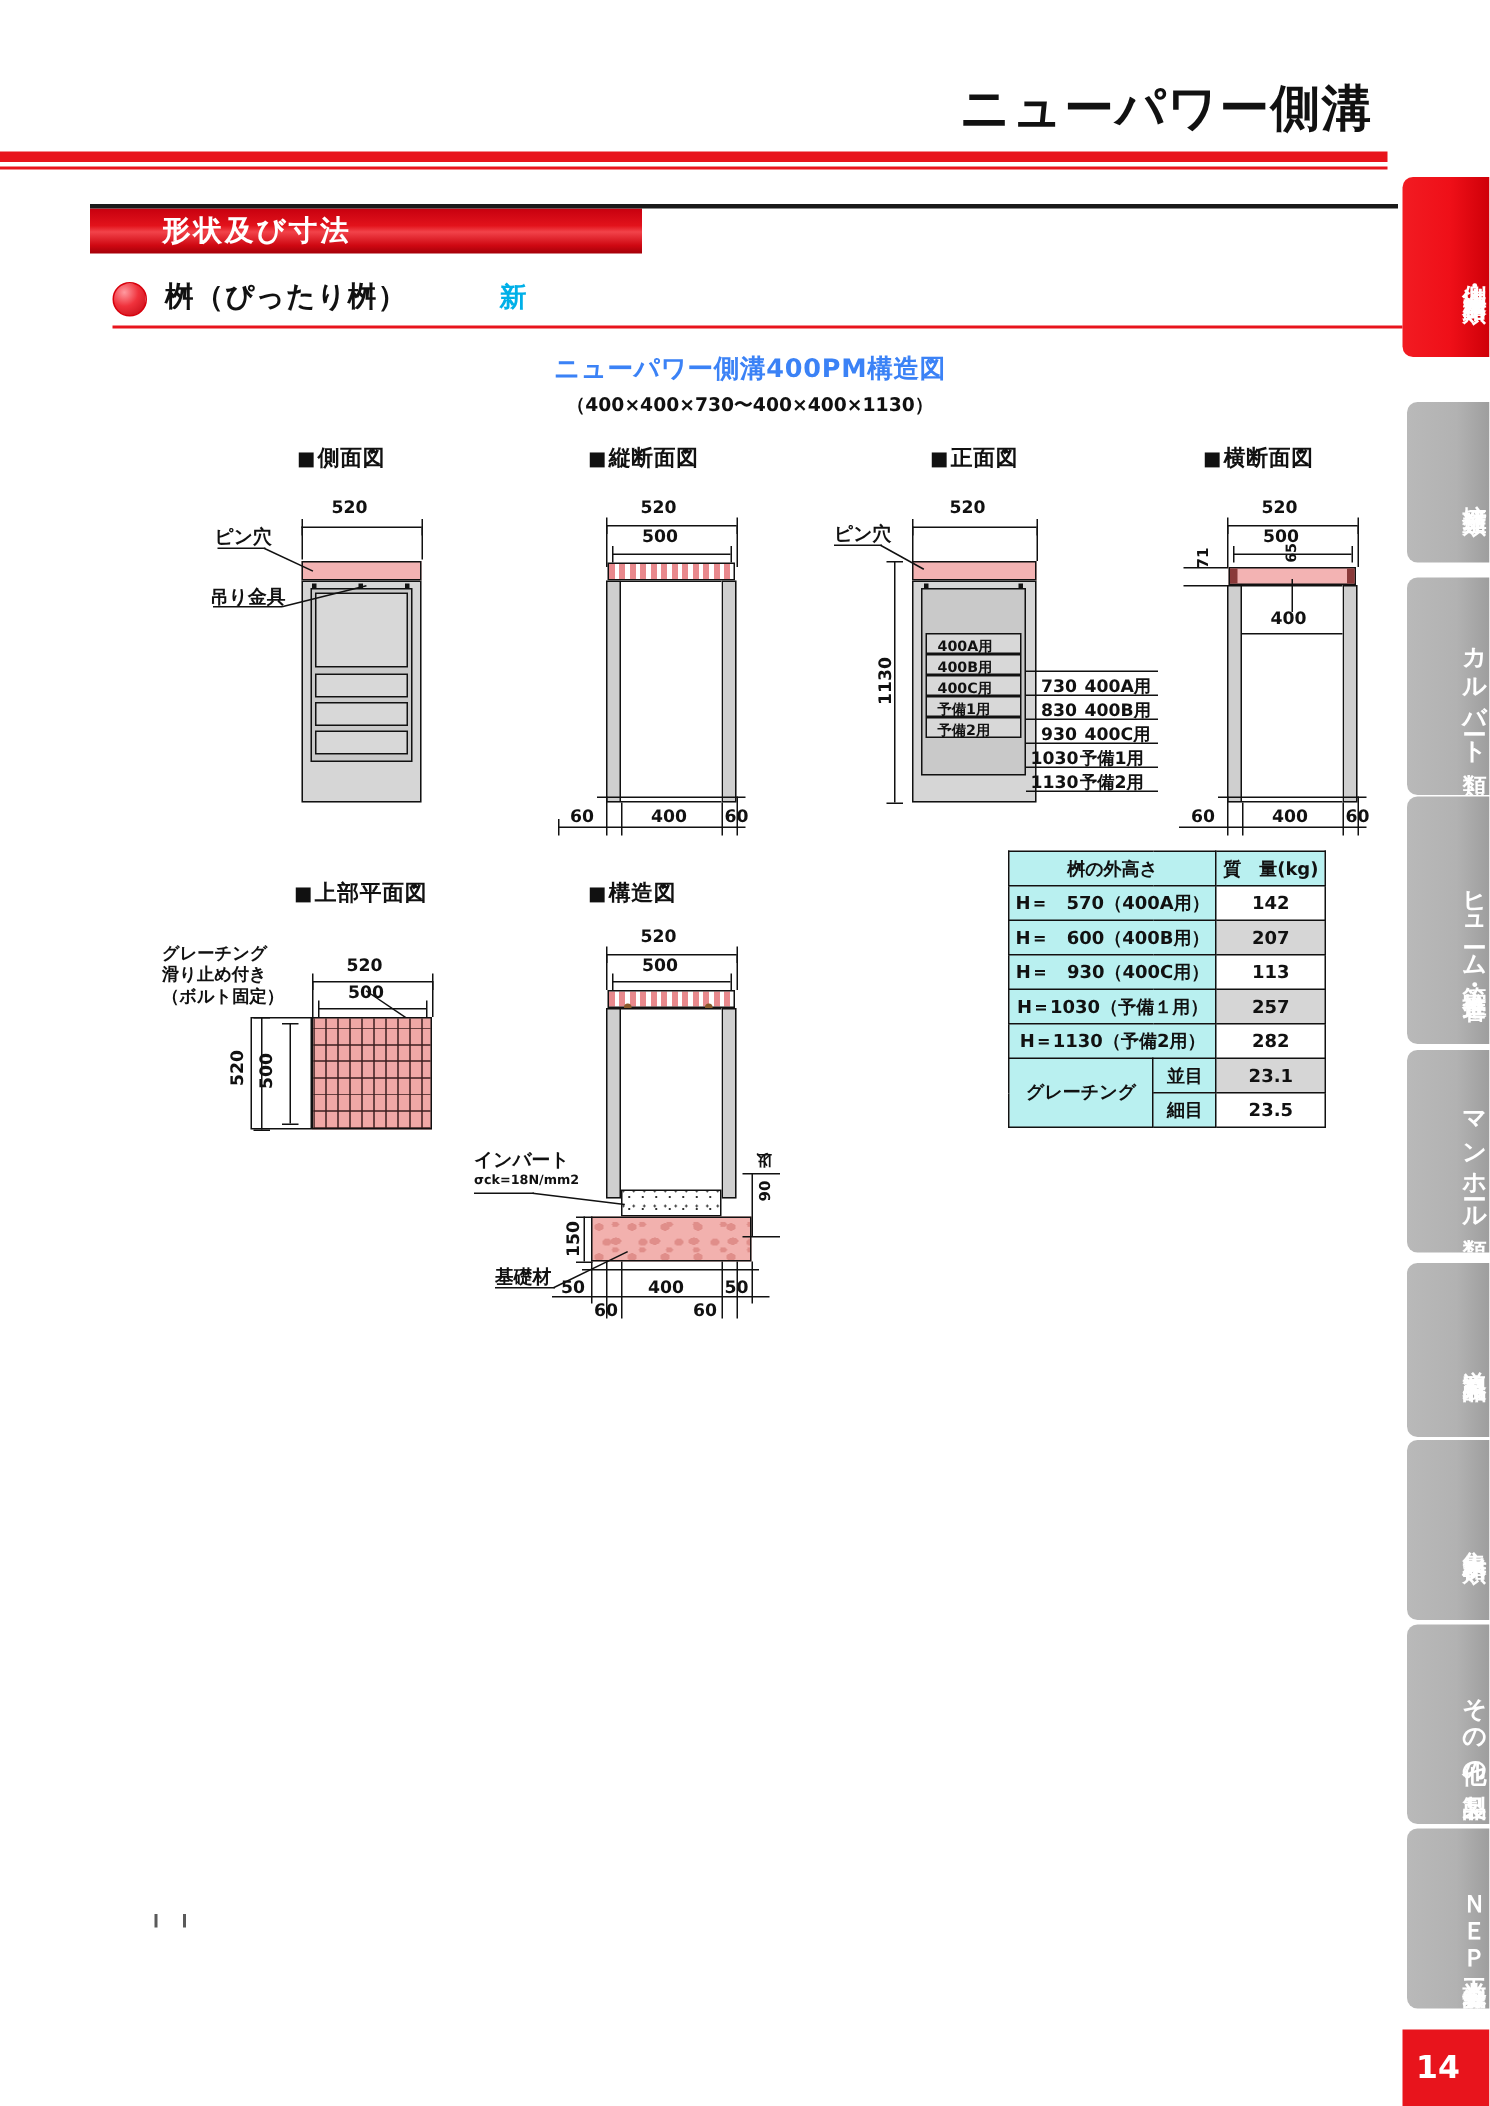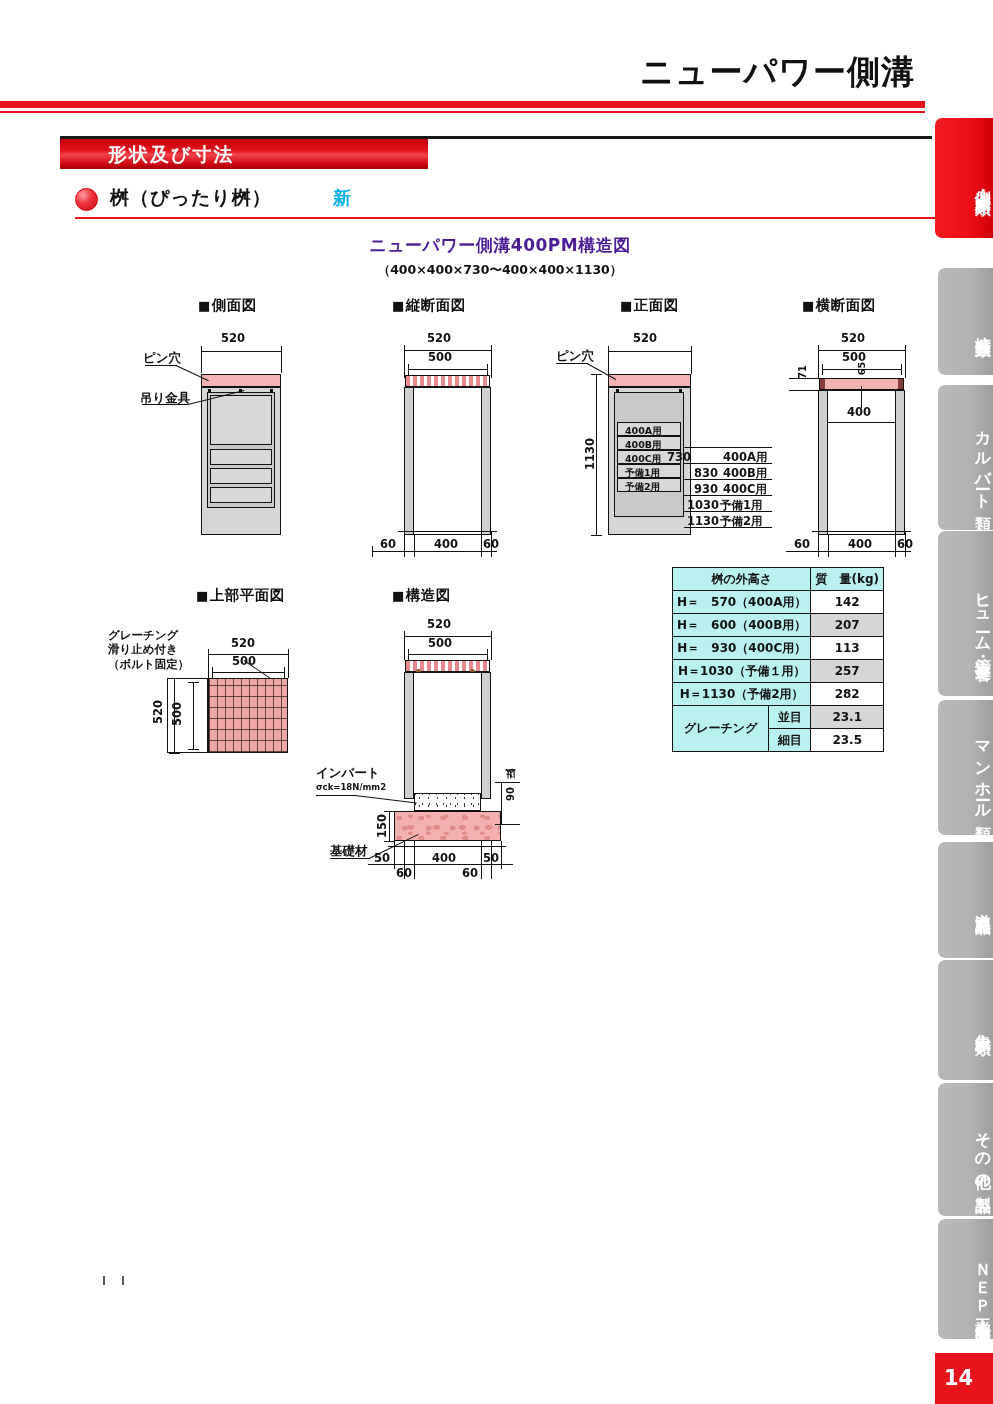--- a/index.html
+++ b/index.html
@@ -60,21 +60,21 @@
     font-size:18px; font-weight:bold; color:#00b0e8;
   }
   #subheading-rule {
     position:absolute; left:0px; top:32px; width:860px; height:2px;
     background:#e8141c;
   }
 
   
   #dwg-title {
     position:absolute; left:260px; top:234px; width:480px;
-    text-align:center; font-size:17px; font-weight:bold; color:#4c1d95;
+    text-align:center; font-size:17px; font-weight:bold; color:#3b82f6;
     letter-spacing:0.5px;
   }
   #dwg-subtitle {
     position:absolute; left:260px; top:262px; width:480px;
     text-align:center; font-size:12.5px; font-weight:bold; color:#111;
   }
 
   
   .viewtitle {
     position:absolute; font-size:14.5px; font-weight:bold; color:#111;
@@ -294,21 +294,21 @@
 <div class="ln hl" style="left:556px; top:363px; width:32px;"></div>
 <div class="ln" style="left:587px; top:363px; width:33px; height:1px; transform:rotate(29deg); transform-origin:left center;"></div>
 <div class="lbl" style="left:556px; top:348px;">ピン穴</div>
 
 <div class="dimtxt vert" style="left:583px; top:438px;">1130</div>
 <div class="ln vl" style="left:596px; top:374px; height:161px;"></div>
 <div class="ln hl" style="left:591px; top:374px; width:11px;"></div>
 <div class="ln hl" style="left:591px; top:535px; width:11px;"></div>
 
 <div class="ln hl" style="left:684px; top:447px; width:88px;"></div>
-<div class="dimtxt" style="left:667px; top:450px;">730</div>
+<div class="dimtxt" style="left:694px; top:450px;">730</div>
 <div class="dimtxt" style="left:723px; top:450px;">400A用</div>
 <div class="ln hl" style="left:684px; top:463px; width:88px;"></div>
 <div class="dimtxt" style="left:694px; top:466px;">830</div>
 <div class="dimtxt" style="left:723px; top:466px;">400B用</div>
 <div class="ln hl" style="left:684px; top:479px; width:88px;"></div>
 <div class="dimtxt" style="left:694px; top:482px;">930</div>
 <div class="dimtxt" style="left:723px; top:482px;">400C用</div>
 <div class="ln hl" style="left:684px; top:495px; width:88px;"></div>
 <div class="dimtxt" style="left:687px; top:498px;">1030</div>
 <div class="dimtxt" style="left:720px; top:498px;">予備1用</div>

